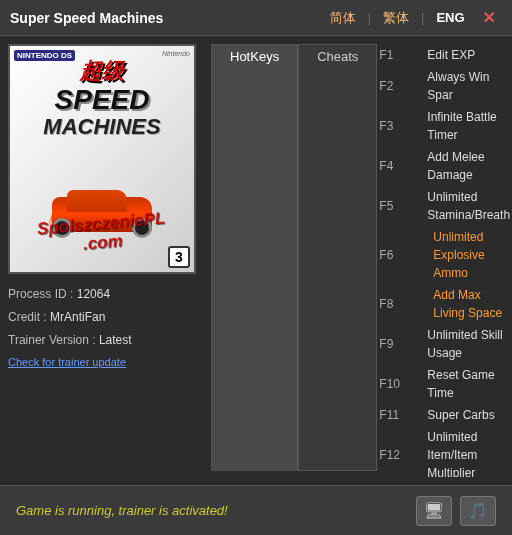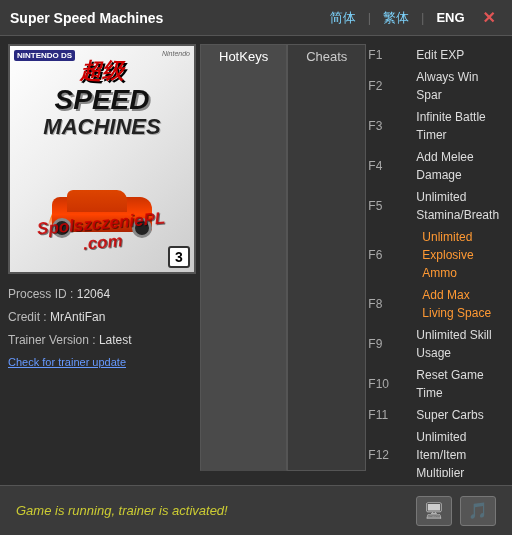--- a/index.html
+++ b/index.html
@@ -28,21 +28,21 @@
       color: #fff;
       font-size: 14px;
       font-weight: bold;
     }
     #lang-controls {
       display: flex;
       align-items: center;
       gap: 8px;
     }
     .lang-btn {
-      color: #7dd3fc;
+      color: #fdba74;
       cursor: pointer;
       font-size: 13px;
       padding: 2px 4px;
     }
     .lang-btn.active {
       color: #fff;
       font-weight: bold;
     }
     .close-btn {
       color: #e05555;
@@ -53,21 +53,21 @@
     }
     .divider-v {
       color: #666;
     }
 
     
     #main-content {
       display: flex;
       height: calc(535px - 36px - 50px);
       padding: 8px;
-      gap: 2px;
+      gap: 13px;
     }
 
     
     #left-panel {
       width: 190px;
       flex-shrink: 0;
       display: flex;
       flex-direction: column;
       gap: 8px;
     }

